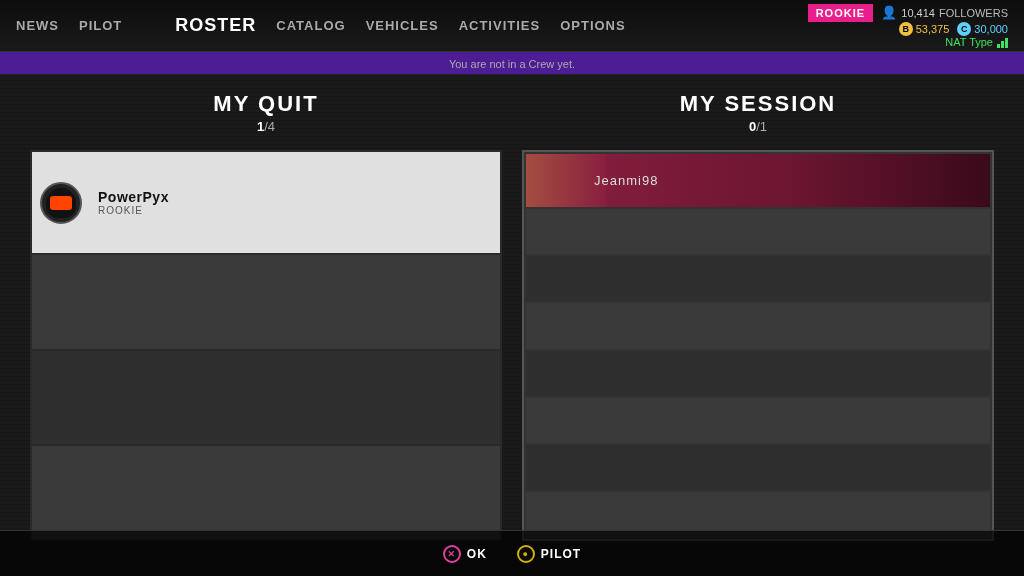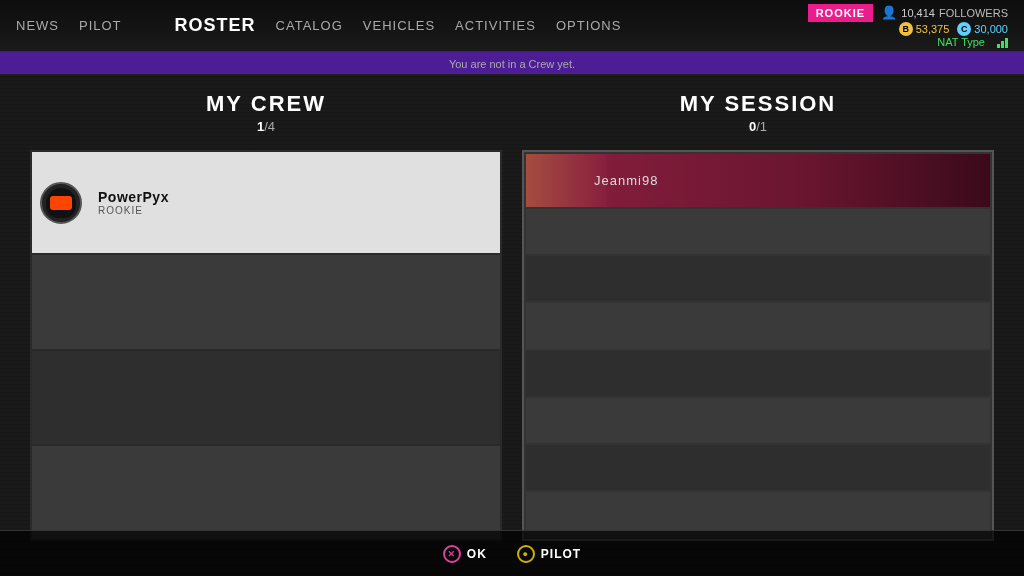--- a/index.html
+++ b/index.html
@@ -28,21 +28,21 @@
       align-items: center;
       padding: 0 16px;
       height: 52px;
       background: linear-gradient(180deg, #0d0d0d 0%, #1a1a1a 100%);
       border-bottom: 1px solid #333;
       position: relative;
     }
 
     .nav-item {
       font-size: 13px;
-      font-weight: 400;
+      font-weight: 700;
       color: #aaa;
       margin-right: 20px;
       cursor: pointer;
       letter-spacing: 1px;
       text-transform: uppercase;
     }
 
     .nav-item.active {
       color: #fff;
       font-weight: 900;
@@ -107,21 +107,21 @@
     }
 
     .coin-icon.buck { background: #f0c040; color: #000; }
     .coin-icon.credit { background: #60d0ff; color: #000; }
 
     .nat-type {
       color: #40e060;
       font-size: 11px;
       display: flex;
       align-items: center;
-      gap: 12px;
+      gap: 4px;
     }
 
     
     .top-right-panel {
       display: flex;
       flex-direction: column;
       align-items: flex-end;
     }
 
     
@@ -385,21 +385,21 @@
       </div>
     </div>
   </div>
 </div>
 
 <div class="crew-notice">You are not in a Crew yet.</div>
 
 <div class="main-content">
 
   <div class="panel">
-    <div class="panel-title">MY CREW</div>
+    <div class="panel-title">MY QUIT</div>
     <div class="panel-count">
       <span class="current">1</span><span>/</span><span>4</span>
     </div>
     <div class="panel-list">
 
       <div class="crew-member-row">
         <div class="member-avatar">
           <div class="avatar-helmet"></div>
         </div>
         <div class="member-info">

